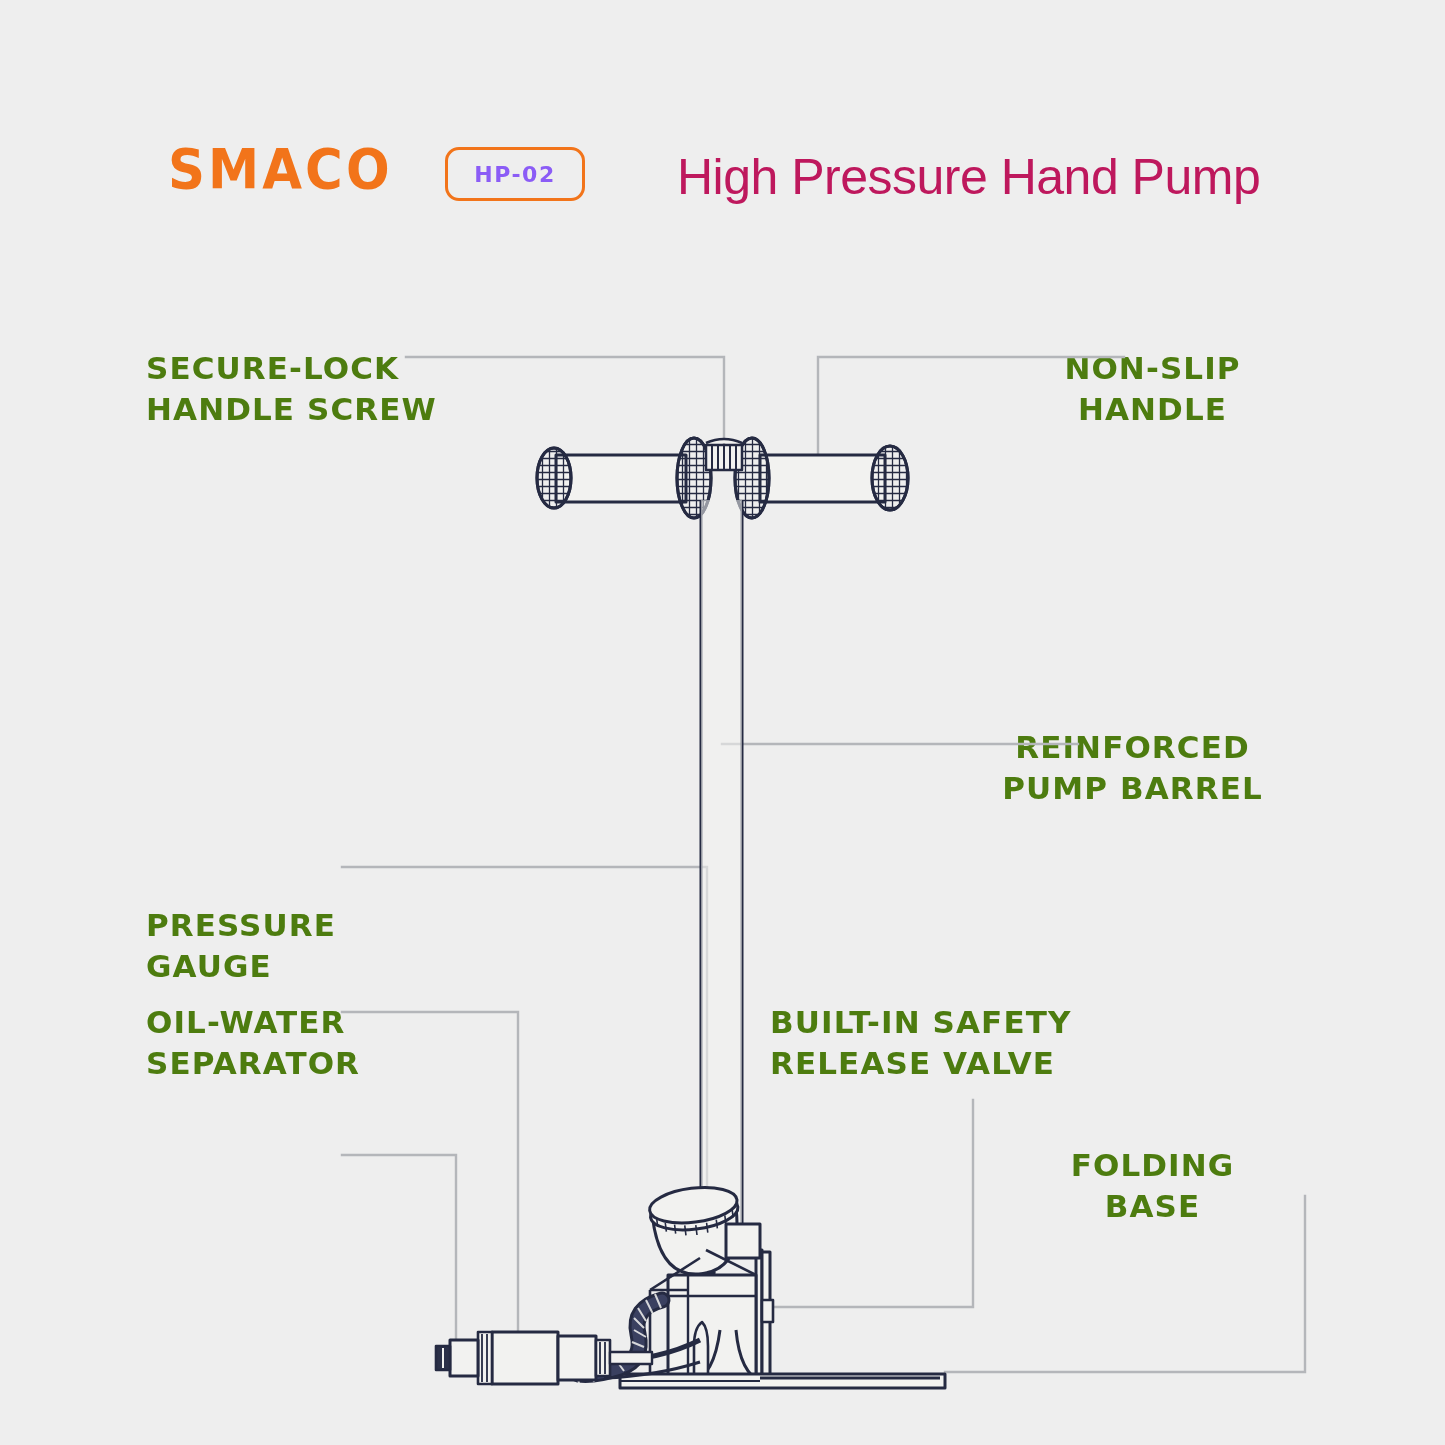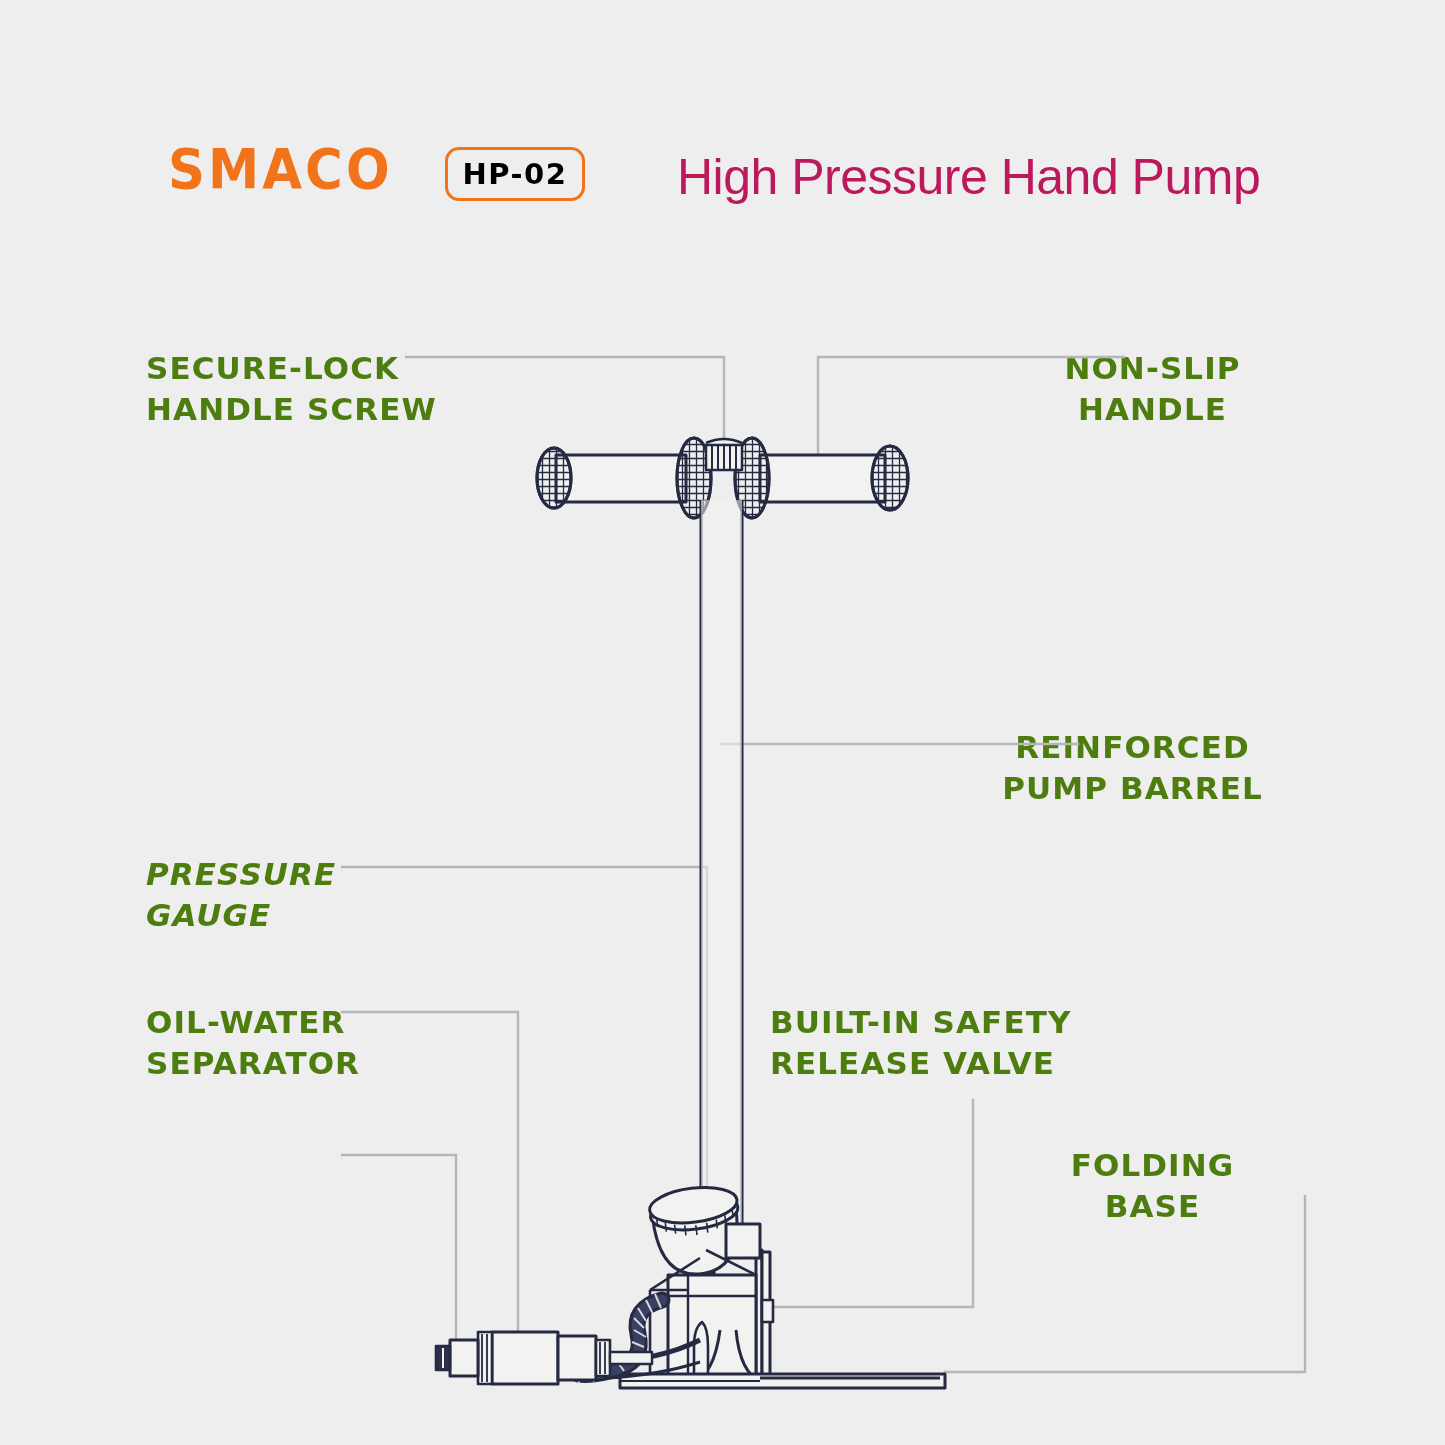--- a/index.html
+++ b/index.html
@@ -27,21 +27,21 @@
   }
   #model-badge{
     position:absolute;left:420px;top:147px;
     width:140px;height:54px;
     border:3px solid #F2741A;
     border-radius:14px;
     box-sizing:border-box;
     display:flex;align-items:center;justify-content:center;
   }
   #model-badge-text{
-    font-size:29px;font-weight:bold;color:#000000;
+    font-size:22px;font-weight:bold;color:#8b5cf6;
     letter-spacing:1.5px;
     font-family:"DejaVu Sans", sans-serif;
     line-height:29px;
   }
   #product-title{
     position:absolute;left:652px;top:150px;
     font-size:50px;font-weight:500;
     color:#be185d;
     letter-spacing:-0.5px;
     line-height:54px;
@@ -58,21 +58,21 @@
     letter-spacing:1.1px;
     font-family:"DejaVu Sans", sans-serif;
     white-space:pre-line;
   }
   .callout.left{text-align:left;}
   .callout.right{text-align:center;}
 
   #cal-secure   {left:146px; top:348px; width:340px;}
   #cal-nonslip  {left:1000px;top:348px; width:305px;}
   #cal-barrel   {left:960px; top:727px; width:345px;}
-  #cal-gauge    {left:146px; top:854px; width:340px;font-style:italic;}
+  #cal-gauge    {left:146px; top:905px; width:340px;}
   #cal-oilwater {left:146px; top:1002px;width:340px;}
   #cal-quick    {left:146px; top:1145px;width:340px;}
   #cal-valve    {left:770px; top:1002px;width:335px;}
   #cal-folding  {left:1000px;top:1145px;width:305px;}
 
   
   #art{position:absolute;left:0;top:0;width:1445px;height:1445px;}
 </style>
 </head>
 <body>

